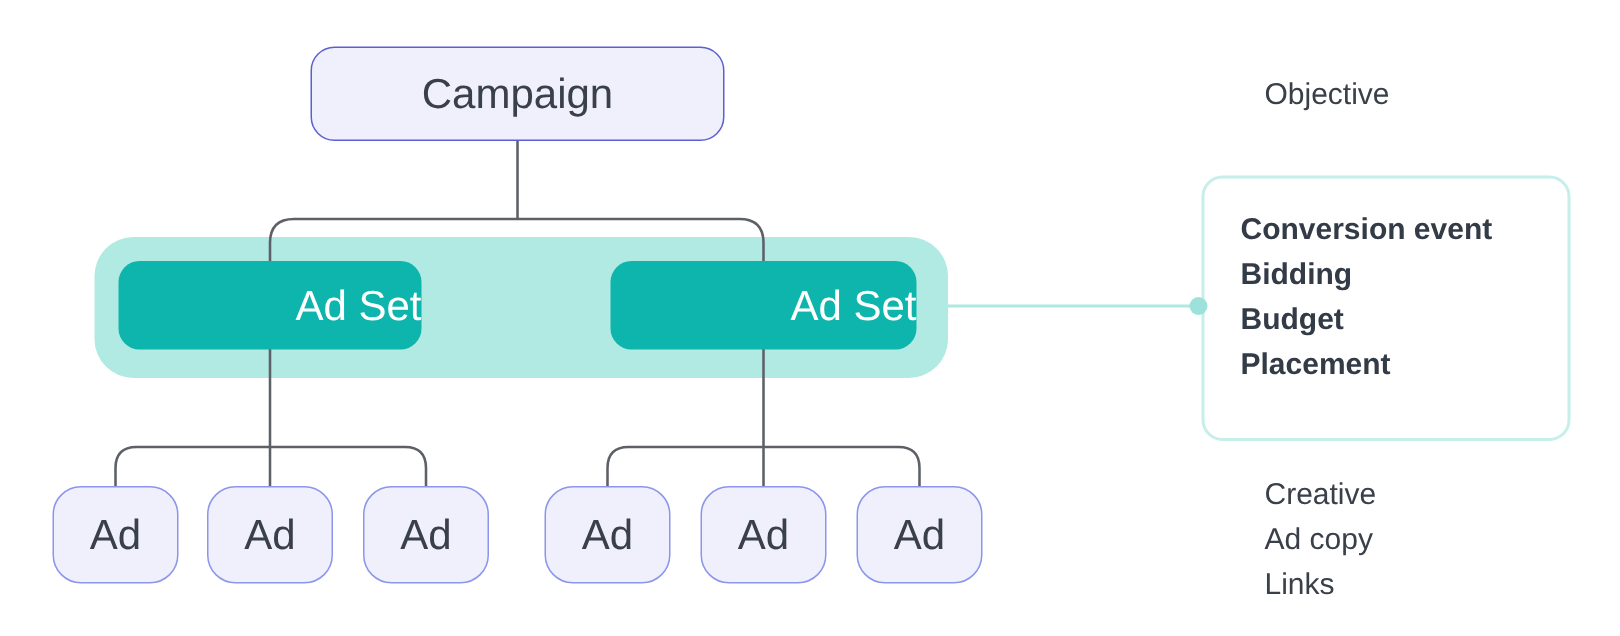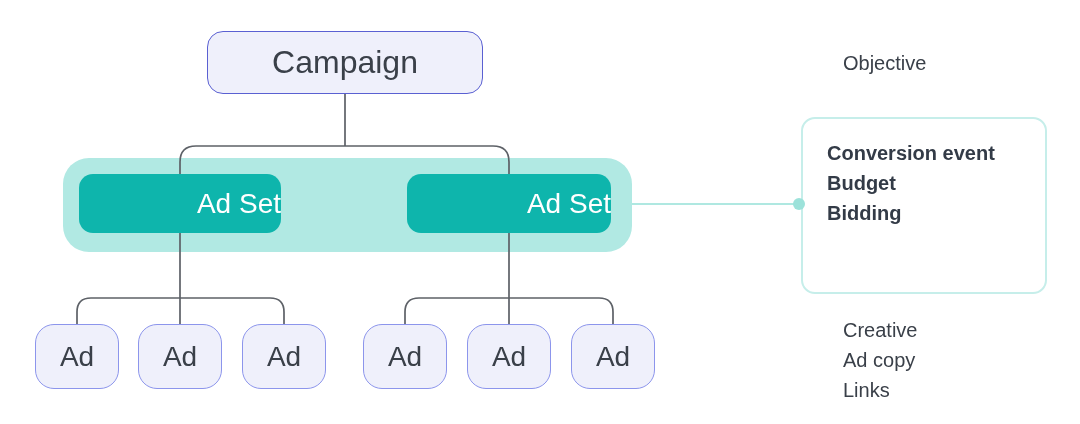--- a/index.html
+++ b/index.html
@@ -25,21 +25,21 @@
   
   .node{
     display:flex;align-items:center;justify-content:center;
     color:var(--text-dark);
   }
   .campaign{
     left:207px;top:31px;width:276px;height:63px;
     background:var(--lavender-fill);
     border:1.5px solid var(--indigo-border);
     border-radius:16px;
-    font-size:32px;
+    font-size:28px;
     z-index:3;
   }
   .adset-container{
     left:63px;top:158px;width:569px;height:94px;
     background:var(--teal-light);
     border-radius:26px;
     z-index:1;
   }
   .adset{
     background:var(--teal);
@@ -134,22 +134,23 @@
     <span>Ad</span>
   </div>
   <div class="abs node ad ad-6">
     <span>Ad</span>
   </div>
 
   <div class="abs side-label objective">Objective</div>
 
   <div class="abs detail-box">
     <div class="detail-item">Conversion event</div>
+    <div class="detail-item">Bidding</div>
     <div class="detail-item">Budget</div>
-    <div class="detail-item">Bidding</div>
+    <div class="detail-item">Placement</div>
   </div>
 
   <div class="abs link-dot"></div>
 
   <div class="abs side-label ad-details">
     <div>Creative</div>
     <div>Ad copy</div>
     <div>Links</div>
   </div>
 

